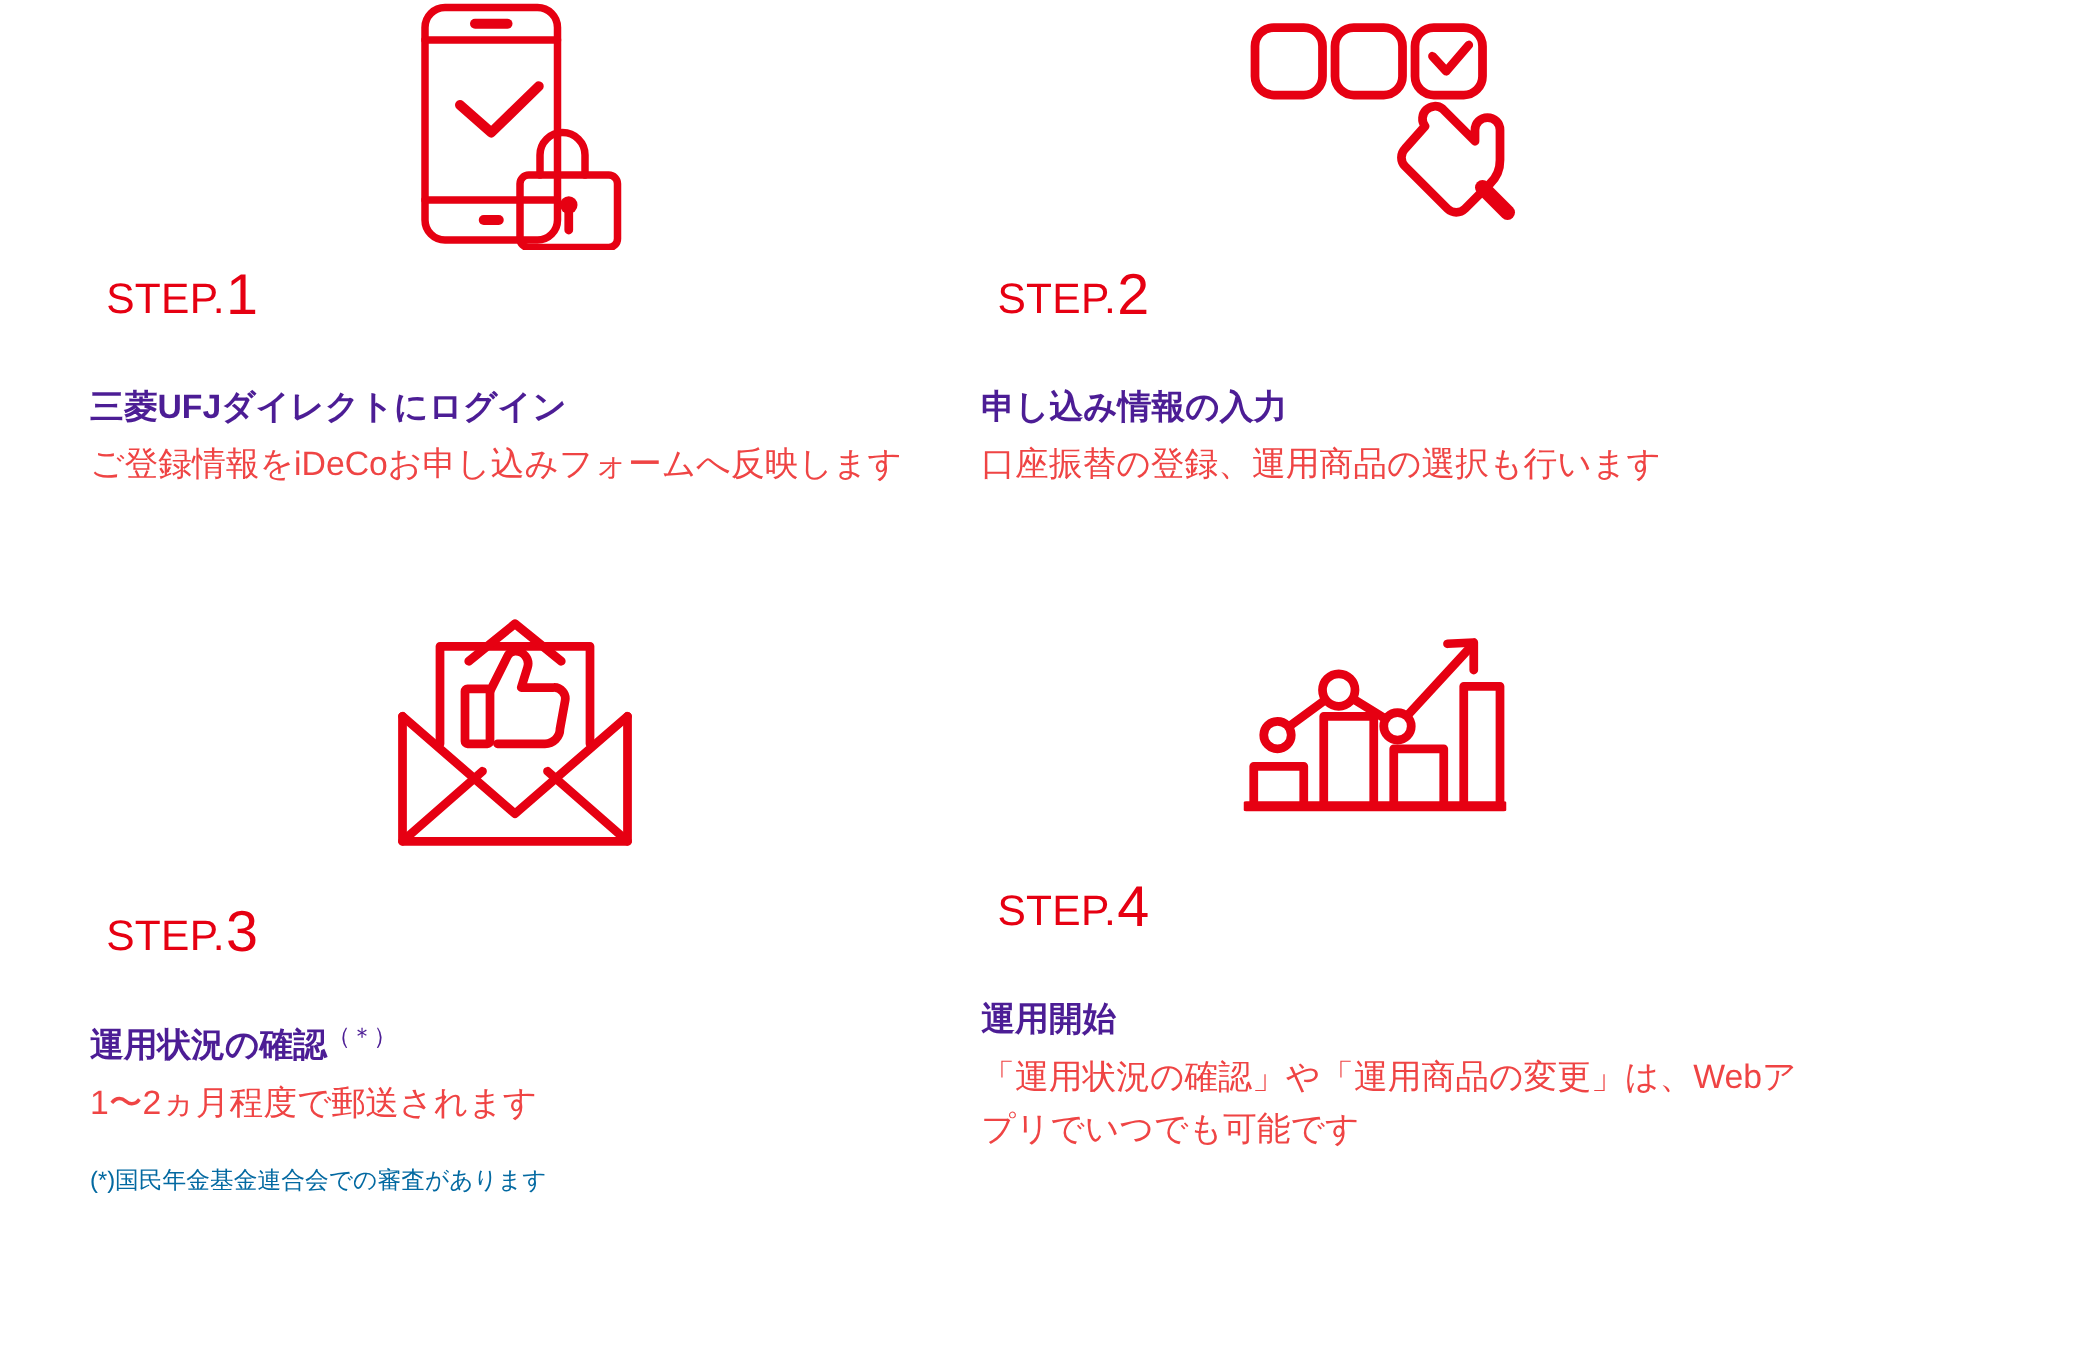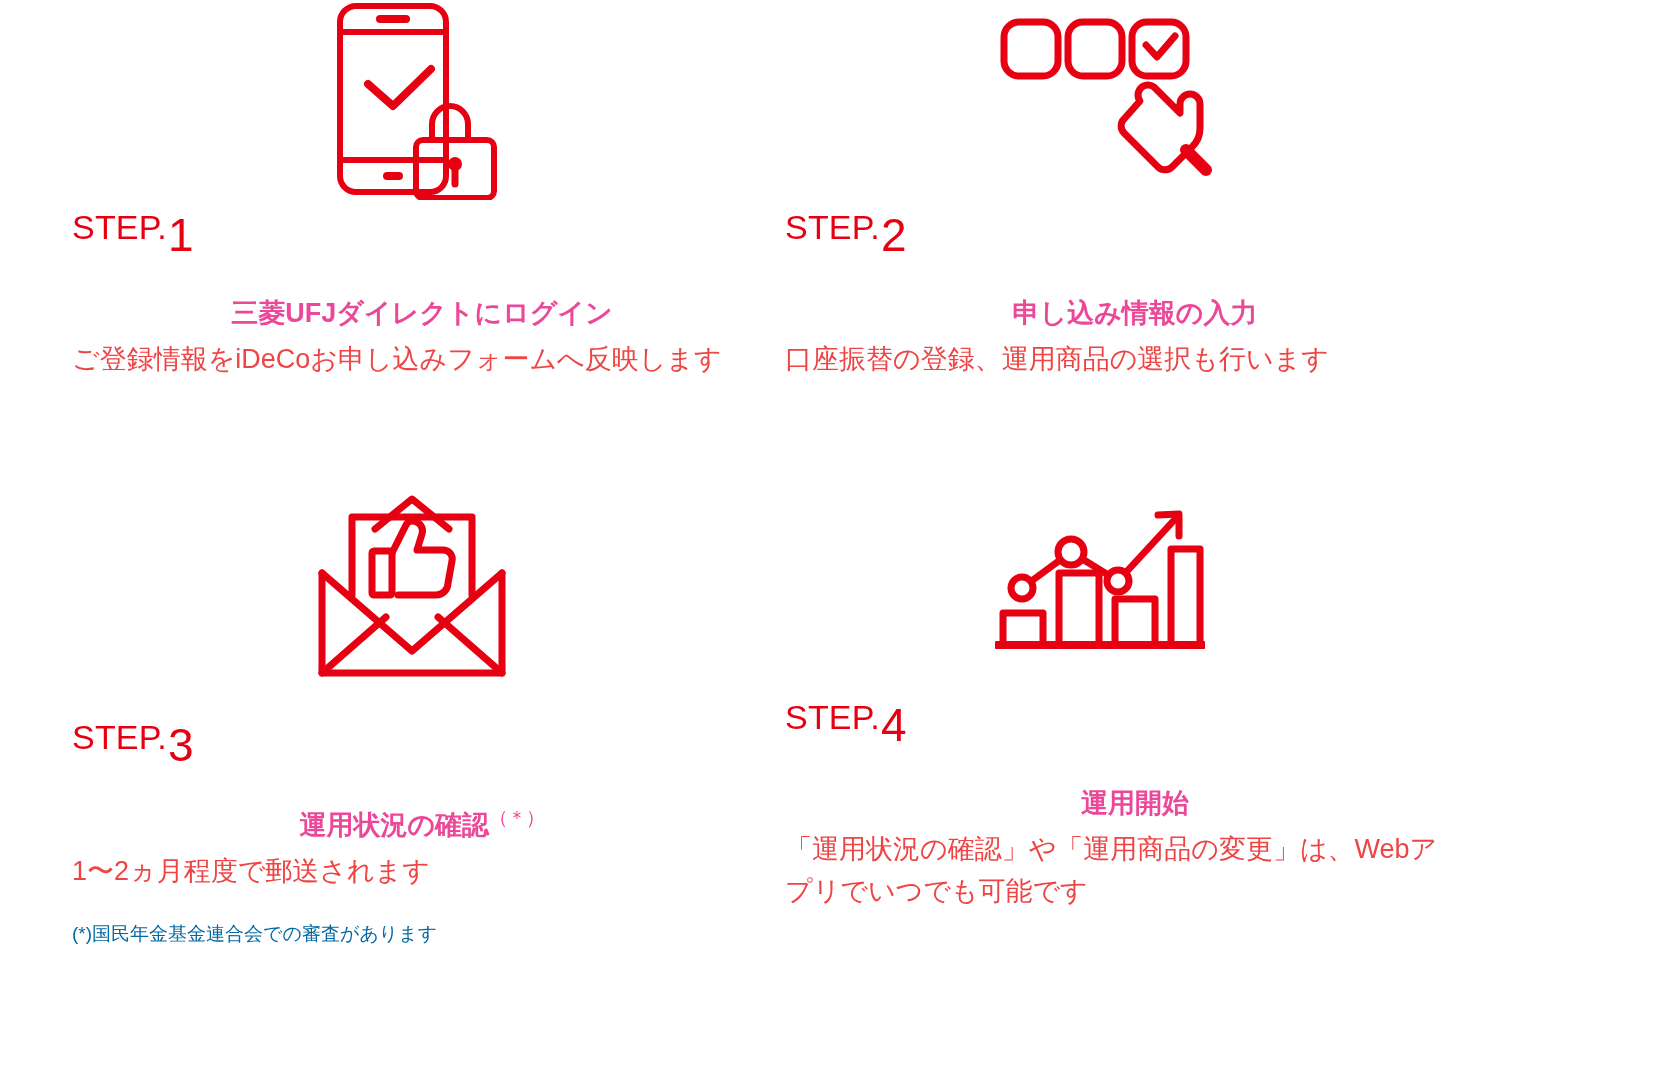--- a/index.html
+++ b/index.html
@@ -40,45 +40,44 @@
   .icon-wrap.icon-step2 { padding-left: 205px; }
   .icon-wrap.icon-step3 { padding-left: 240px; height: 225px; }
   .icon-wrap.icon-step4 { padding-left: 210px; height: 205px; }
 
   .step-label {
     font-size: 34px;
     letter-spacing: 0.2px;
     color: #E60012;
     line-height: 1;
     white-space: nowrap;
-    margin: 0 0 0 0;
+    margin: 0 0 0 13px;
     display: flex;
-    align-items: flex-start;
+    align-items: flex-end;
   }
   .step-label .word {
     font-size: 34px;
     font-weight: 400;
   }
   .step-label .num {
     font-size: 46px;
     font-weight: 400;
     line-height: 1;
     margin-left: 1px;
     position: relative;
     top: 2px;
   }
 
   .step-title {
     font-size: 27px;
     font-weight: bold;
-    color: #ec4899;
-    margin-top: 40px;
+    color: #4c1d95;
+    margin-top: 52px;
     line-height: 1.3;
     white-space: nowrap;
-    text-align: center;
   }
   .step-title .note-mark {
     font-size: 19px;
     font-weight: normal;
     vertical-align: super;
     letter-spacing: -0.5px;
   }
   .step-desc {
     font-size: 27px;
     color: #ef4444;

